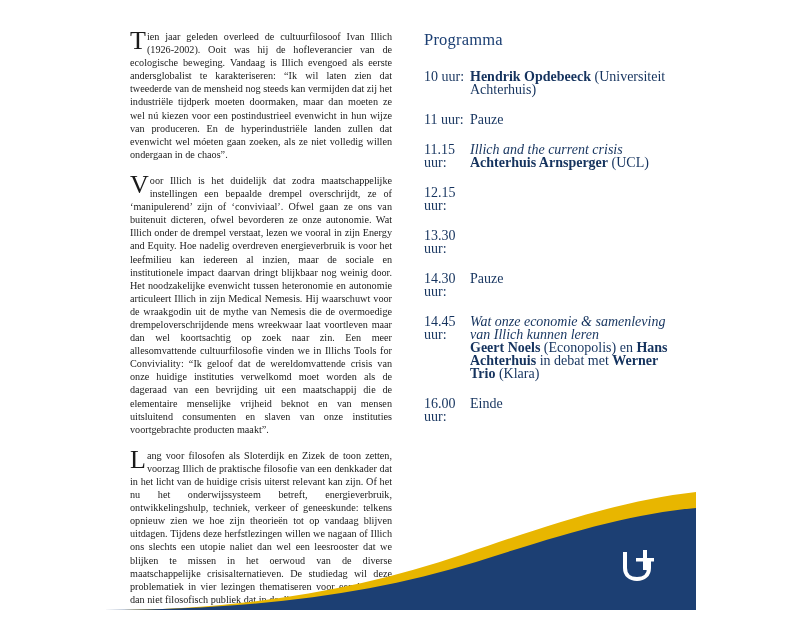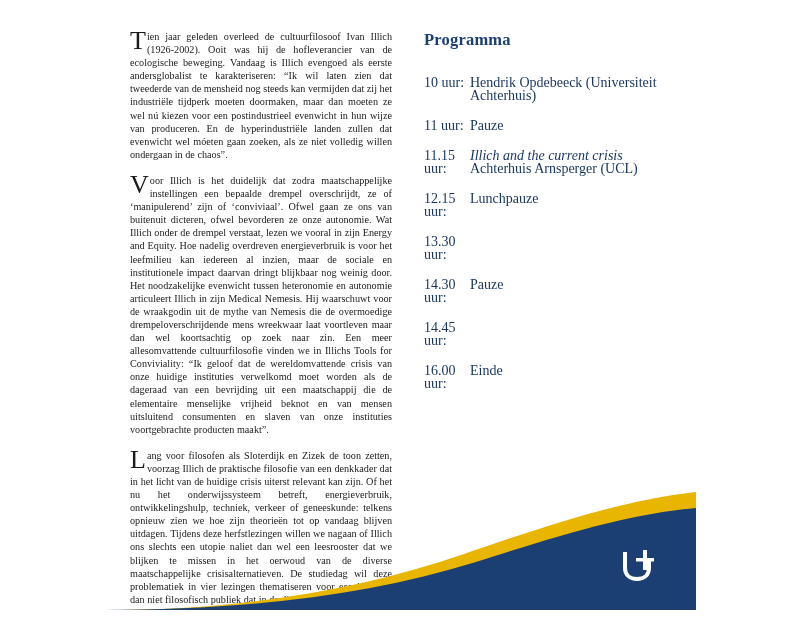--- a/index.html
+++ b/index.html
@@ -58,23 +58,23 @@
   
   .right-col {
     position: absolute;
     left: 320px;
     top: 22px;
     width: 250px;
   }
   .prog-title {
     font-size: 16.5px;
     color: #1c3f73;
-    font-weight: bold;
+    font-weight: normal;
     letter-spacing: 0.2px;
-    margin: 0 0 26px 0;
+    margin: 0 0 20px 0;
     font-family: "Liberation Serif", serif;
   }
   .prog-row {
     display: flex;
     margin-bottom: 17px;
     font-size: 14px;
     line-height: 13px;
     color: #15335e;
   }
   .prog-time {
@@ -85,21 +85,21 @@
   }
   .prog-body {
     flex: 1 1 auto;
     color: #15335e;
   }
   .prog-body .it {
     font-style: italic;
     display: block;
   }
   .prog-body .bd {
-    font-weight: normal;
+    font-weight: bold;
     display: inline;
   }
   .prog-body .plain { font-weight: normal; }
 
   
   .brand-block {
     position: absolute;
     left: 0;
     bottom: 0;
     width: 592px;
@@ -149,38 +149,39 @@
     <div class="prog-row">
       <div class="prog-time">11.15 uur:</div>
       <div class="prog-body">
         <span class="it">Illich and the current crisis</span>
         <span class="bd">Achterhuis Arnsperger</span><span class="plain"> (UCL)</span>
       </div>
     </div>
 
     <div class="prog-row">
       <div class="prog-time">12.15 uur:</div>
-      <div class="prog-body">
-        <span class="plain">Lunchpauze</span>
-      </div>
     </div>
 
     <div class="prog-row">
       <div class="prog-time">13.30 uur:</div>
     </div>
 
     <div class="prog-row">
       <div class="prog-time">14.30 uur:</div>
       <div class="prog-body">
         <span class="plain">Pauze</span>
       </div>
     </div>
 
     <div class="prog-row">
       <div class="prog-time">14.45 uur:</div>
+      <div class="prog-body">
+        <span class="it">Wat onze economie &amp; samenleving van Illich kunnen leren</span>
+        <span class="bd">Geert Noels</span><span class="plain"> (Econopolis) en </span><span class="bd">Hans Achterhuis</span><span class="plain"> in debat met </span><span class="bd">Werner Trio</span><span class="plain"> (Klara)</span>
+      </div>
     </div>
 
     <div class="prog-row">
       <div class="prog-time">16.00 uur:</div>
       <div class="prog-body">
         <span class="plain">Einde</span>
       </div>
     </div>
   </div>
 

